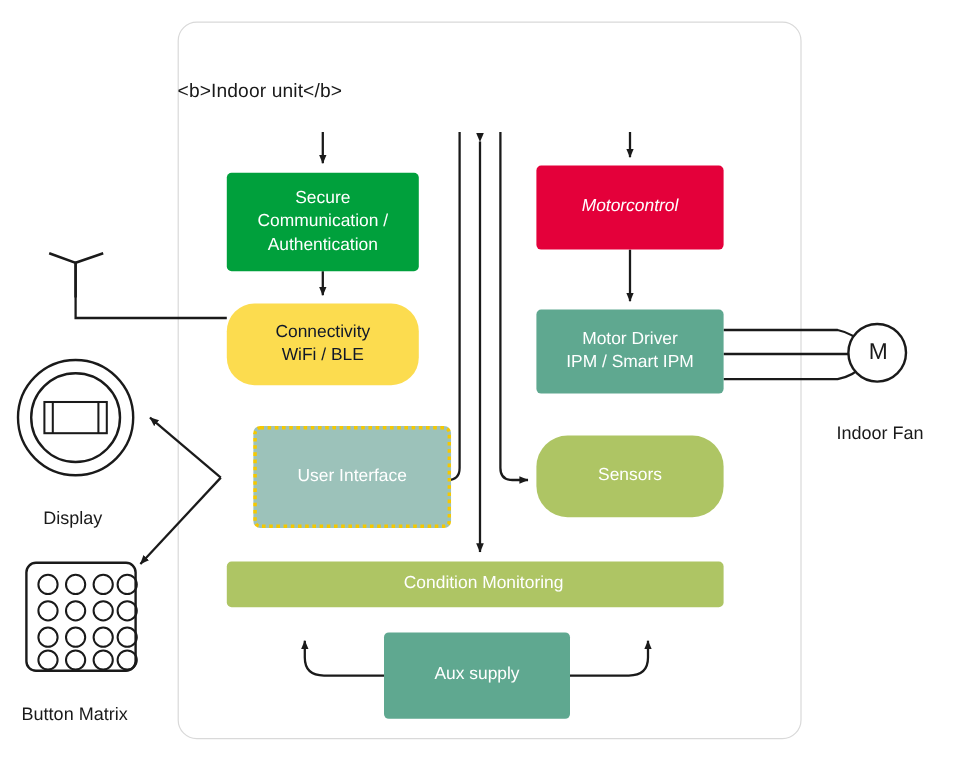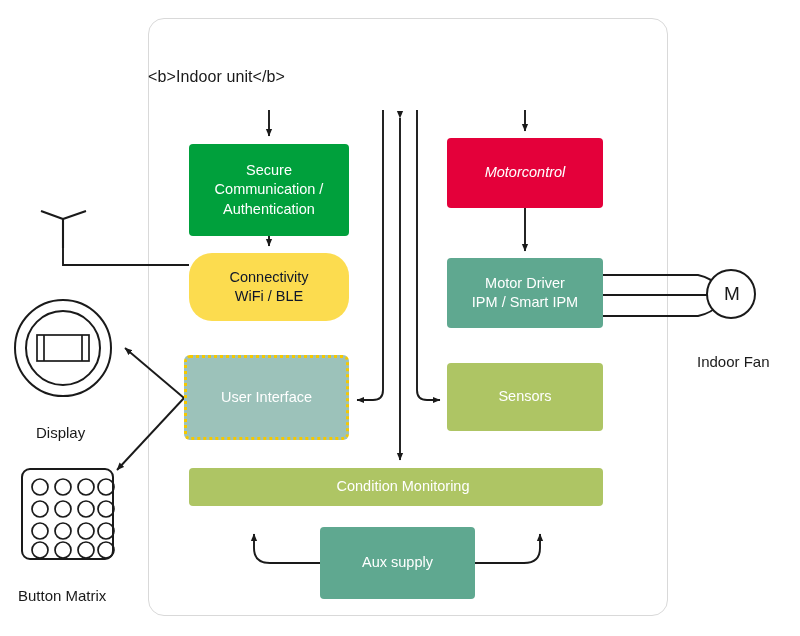--- a/index.html
+++ b/index.html
@@ -59,20 +59,21 @@
     font-size: 14.5px;
     line-height: 1.32;
     padding: 2px 6px;
     white-space: pre-line;
   }
   .blk.white-text { color: #ffffff; }
   .blk.dark-text  { color: #0f172a; border-radius: 23px; }
   .blk.dotted {
     border: 3px dotted #F5C800;
     border-radius: 6px;
+    margin-left: 27px;
   }
   .ext-label {
     position: absolute;
     font-size: 15px;
     color: #1a1a1a;
     white-space: nowrap;
   }
   .motor-letter {
     position: absolute;
     font-size: 19px;
@@ -157,21 +158,21 @@
           <circle cx="106" cy="550" r="8"></circle>
       </g>
     </g>
 
     <g>
       <circle cx="731" cy="294" r="24" fill="#ffffff" stroke="#1a1a1a" stroke-width="2"></circle>
     </g>
   </svg>
 
 
-  <div class="blk white-text" style="left:189px; top:144px; width:160px; height:92px; background:#00A03C;">
+  <div class="blk white-text" style="left:189px; top:144px; width:160px; height:82px; background:#00A03C;">
     <span>Secure
 Communication /
 Authentication</span>
   </div>
 
   <div class="blk dark-text" style="left:189px; top:253px; width:160px; height:68px; background:#FCDC4F;">
     <span>Connectivity
 WiFi / BLE</span>
   </div>
 
@@ -181,21 +182,21 @@
 
   <div class="blk white-text" style="left:447px; top:138px; width:156px; height:70px; background:#E4003A;font-style:italic;">
     <span>Motorcontrol</span>
   </div>
 
   <div class="blk white-text" style="left:447px; top:258px; width:156px; height:70px; background:#5FA890;">
     <span>Motor Driver
 IPM / Smart IPM</span>
   </div>
 
-  <div class="blk white-text" style="left:447px; top:363px; width:156px; height:68px; background:#AEC564;">
+  <div class="blk white-text" style="left:447px; top:363px; width:156px; height:68px; background:#AEC564;border-radius:26px;">
     <span>Sensors</span>
   </div>
 
   <div class="blk white-text" style="left:189px; top:468px; width:414px; height:38px; background:#AEC564;padding-left:20px;">
     <span>Condition Monitoring</span>
   </div>
 
   <div class="blk white-text" style="left:320px; top:527px; width:155px; height:72px; background:#5FA890;text-align:right;">
     <span>Aux supply</span>
   </div>

